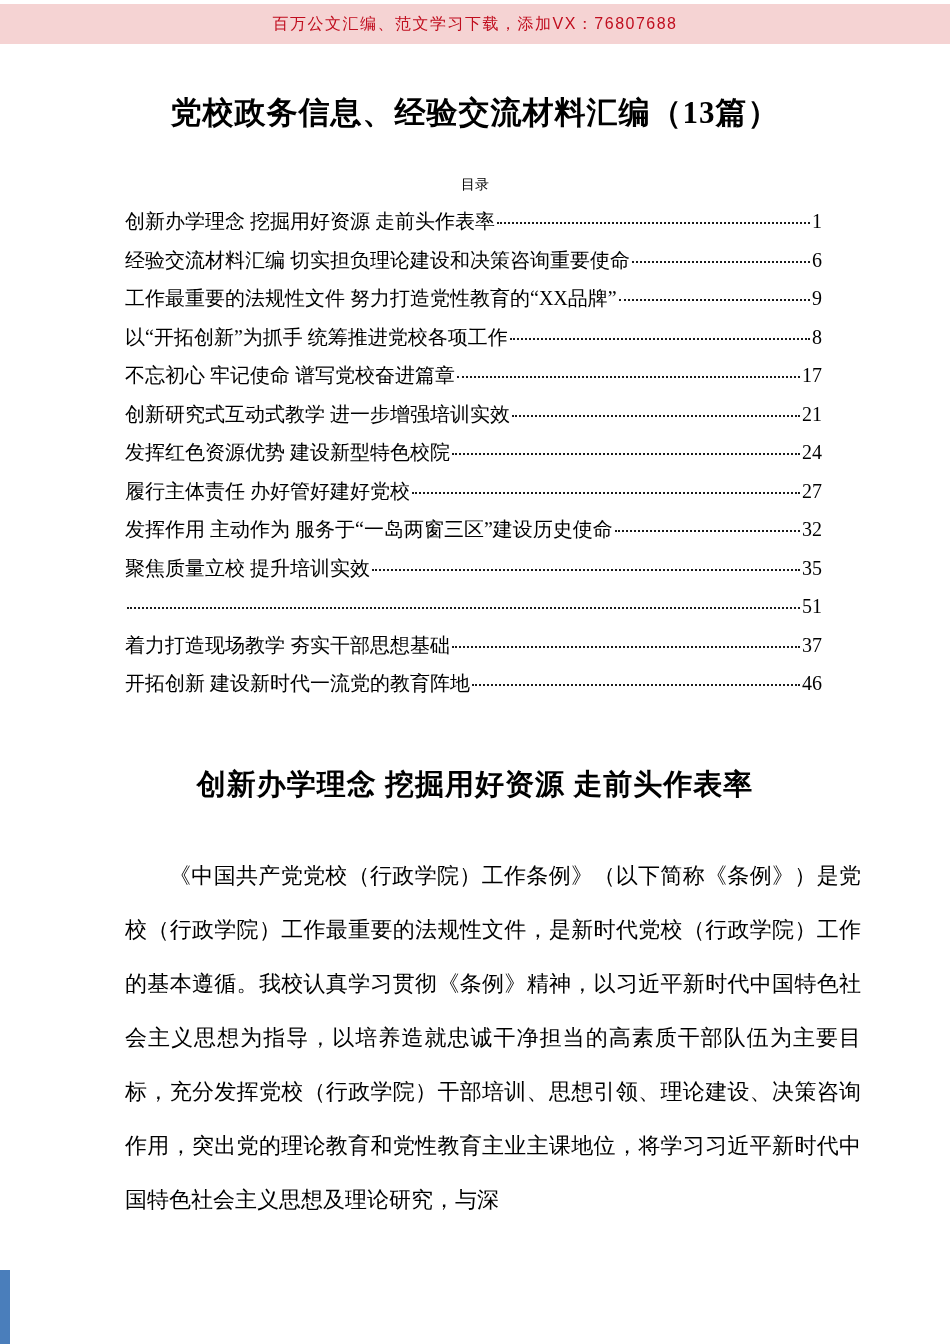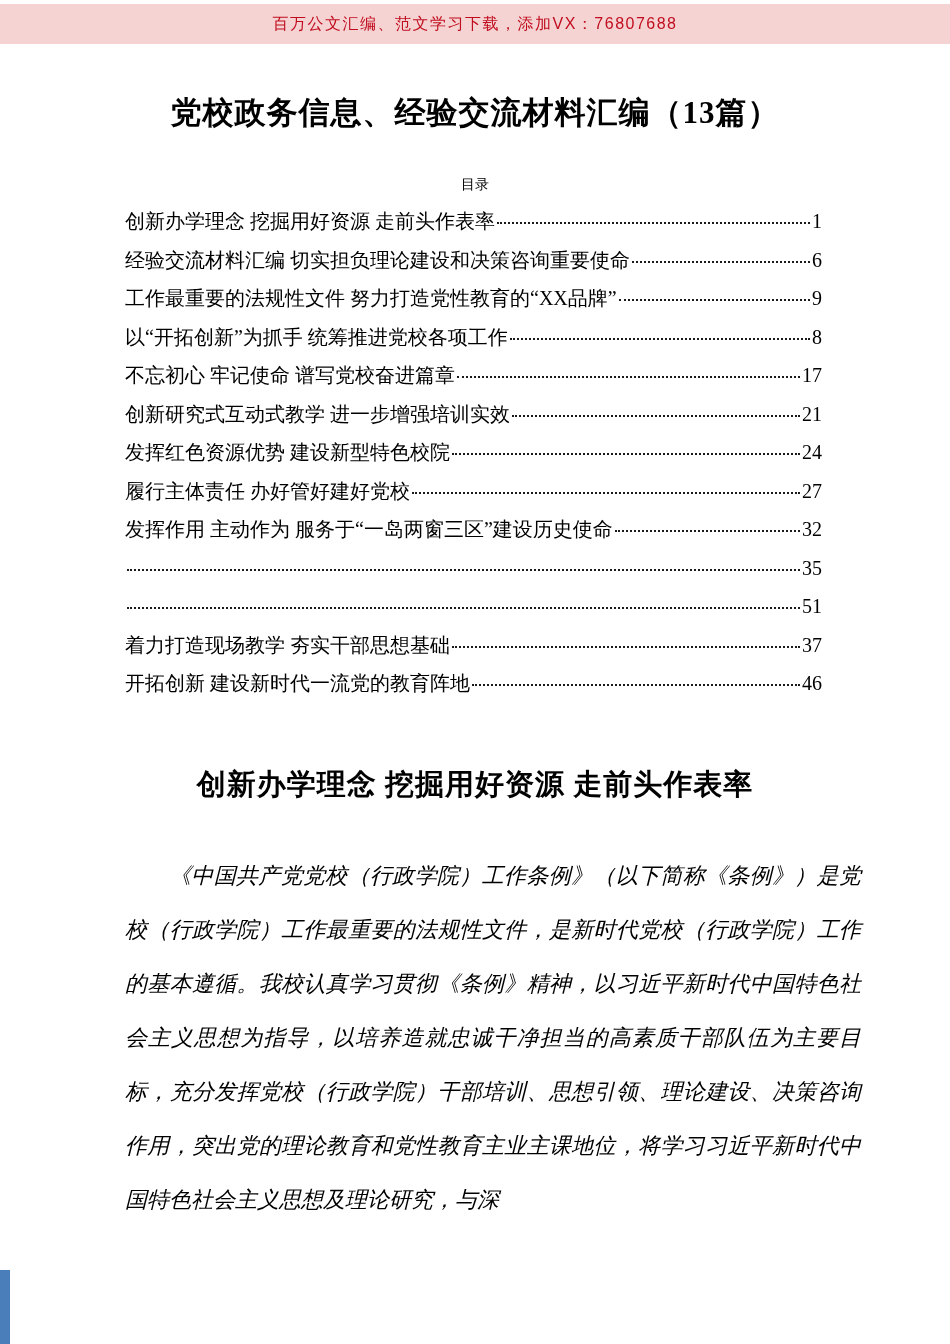--- a/index.html
+++ b/index.html
@@ -62,21 +62,20 @@
     font-weight:bold;
     letter-spacing:1px;
   }
   .body-text {
     margin-top:44px;
     padding:0 89px 0 125px;
     font-size:22px;
     line-height:54px;
     text-align:justify;
     text-indent:2em;
-    font-style:italic;
   }
   .edge-marker {
     position:absolute;
     left:0; bottom:0;
     width:10px; height:74px;
     background:var(--marker, #4a7ebb);
   }
 </style>
 </head>
 <body style="--banner-bg: #f5d3d3; --banner-fg: #c00d1e; --marker: #4a7ebb;">
@@ -141,20 +140,21 @@
       <span class="toc-page">27</span>
     </div>
 
     <div class="toc-row">
       <span class="toc-title">发挥作用 主动作为 服务于“一岛两窗三区”建设历史使命</span>
       <span class="toc-dots"></span>
       <span class="toc-page">32</span>
     </div>
 
     <div class="toc-row">
+      <span class="toc-title">聚焦质量立校 提升培训实效</span>
       <span class="toc-dots"></span>
       <span class="toc-page">35</span>
     </div>
 
     <div class="toc-row">
       <span class="toc-dots"></span>
       <span class="toc-page">51</span>
     </div>
 
     <div class="toc-row">

